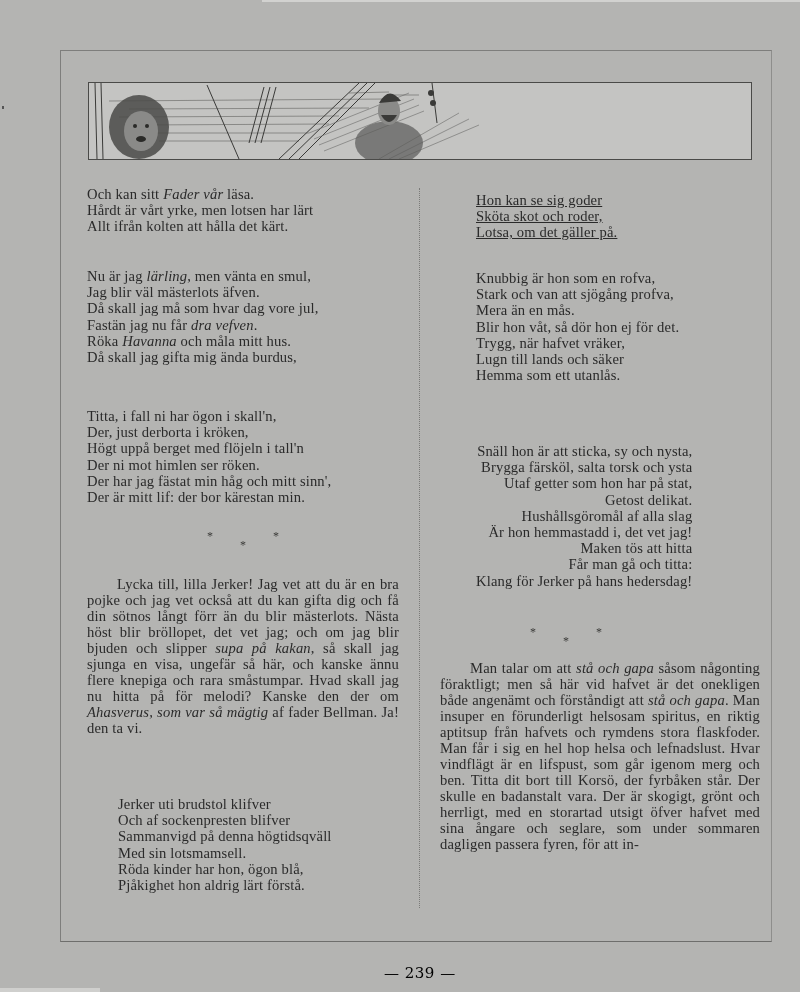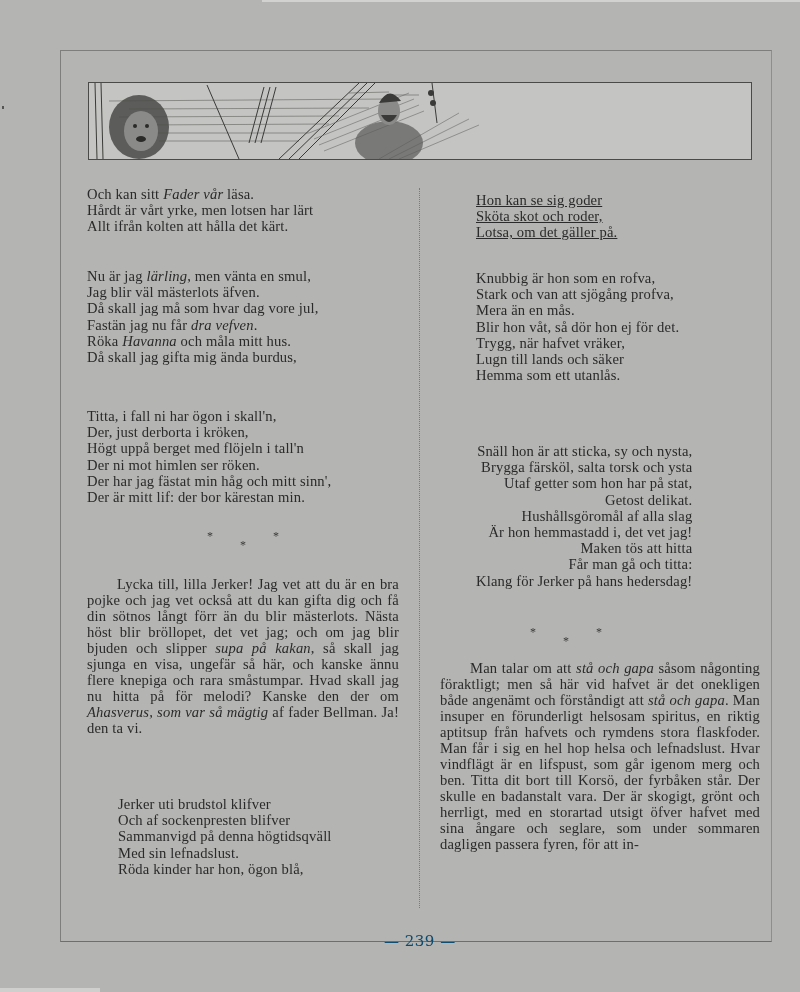--- a/index.html
+++ b/index.html
@@ -50,22 +50,22 @@
   .stanza i { font-style: italic; }
   .prose {
     position: absolute; text-align: justify;
     font-size: 14.6px; line-height: 16px;
   }
   .prose p { margin: 0; text-indent: 30px; }
   .prose i { font-style: italic; }
   .asterisms { position: absolute; height: 24px; }
   .ast { position: absolute; font-size: 12px; color: #3a3a38; }
   .folio {
-    position: absolute; top: 932px; left: 384px; font-size: 15px;
-    font-family: "DejaVu Serif", serif; color: #0c4a6e; white-space: nowrap;
+    position: absolute; top: 964px; left: 384px; font-size: 15px;
+    font-family: "DejaVu Serif", serif; color: #000000; white-space: nowrap;
     letter-spacing: 0.5px;
   }
 </style>
 </head>
 <body>
 
 <div class="top-strip"></div>
 <div class="bottom-strip"></div>
 <div class="stray-dot"></div>
 
@@ -168,22 +168,23 @@
   </div>
 
   <div class="prose" style="top:576px; left:0; width:312px;">
     <p><span>Lycka till, lilla Jerker! Jag vet att du är en bra pojke och jag vet också att du kan gifta dig och få din sötnos långt förr än du blir mästerlots. Nästa höst blir bröllopet, det vet jag; och om jag blir bjuden och slipper </span><i>supa på kakan</i><span>, så skall jag sjunga en visa, ungefär så här, och kanske ännu flere knepiga och rara småstumpar. Hvad skall jag nu hitta på för melodi? Kanske den der om </span><i>Ahasverus, som var så mägtig</i><span> af fader Bellman. Ja! den ta vi.</span></p>
   </div>
 
   <div class="stanza" style="top:796px; left:31px;">
     <span class="line">Jerker uti brudstol klifver</span>
     <span class="line">Och af sockenpresten blifver</span>
     <span class="line">Sammanvigd på denna högtidsqväll</span>
-    <span class="line">Med sin lefnadslust.</span>
+    <span class="line">Med sin lotsmamsell.</span>
     <span class="line">Röda kinder har hon, ögon blå,</span>
+    <span class="line">Pjåkighet hon aldrig lärt förstå.</span>
   </div>
 </div>
 
 <div class="col col-right">
   <div class="stanza" style="top:192px;text-decoration:underline;">
     <span class="line">Hon kan se sig goder</span>
     <span class="line">Sköta skot och roder,</span>
     <span class="line">Lotsa, om det gäller på.</span>
   </div>
 

